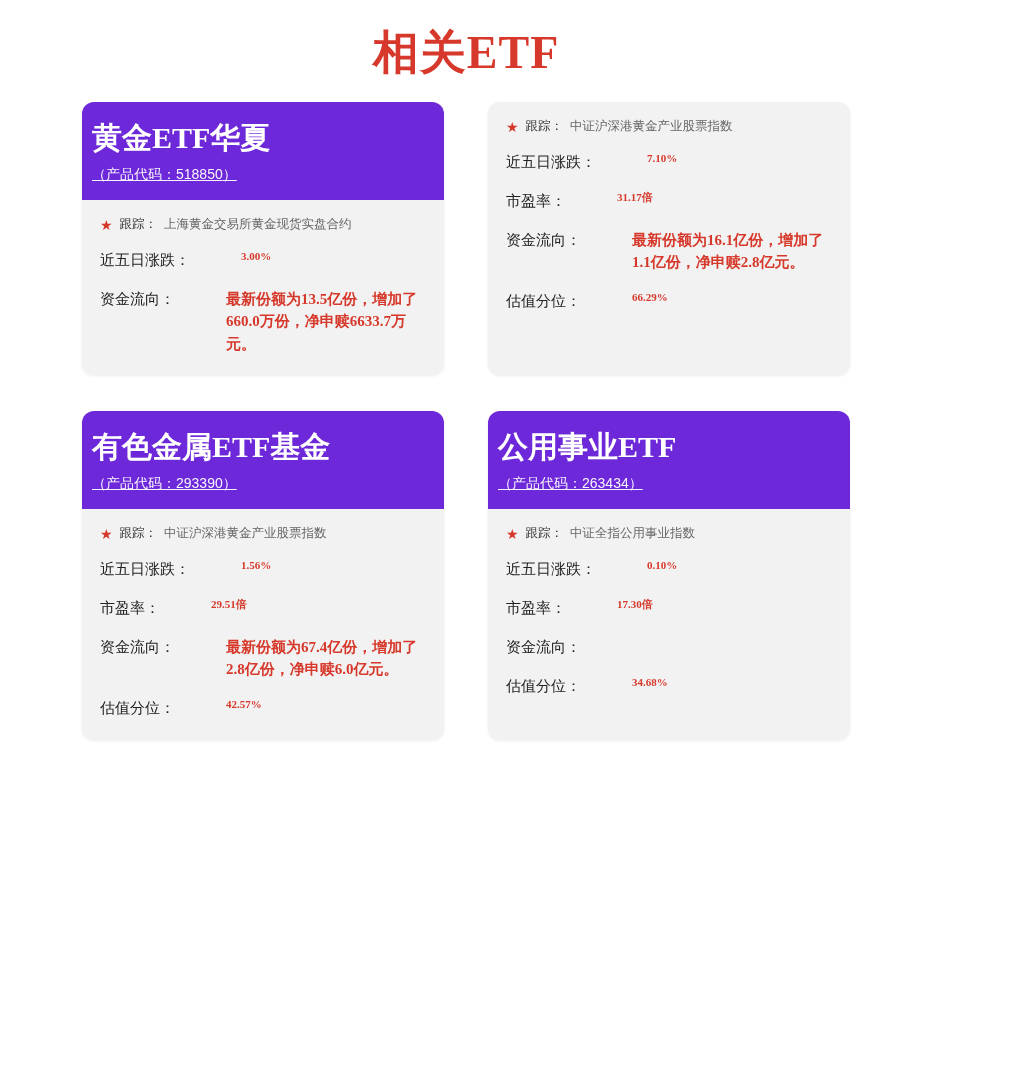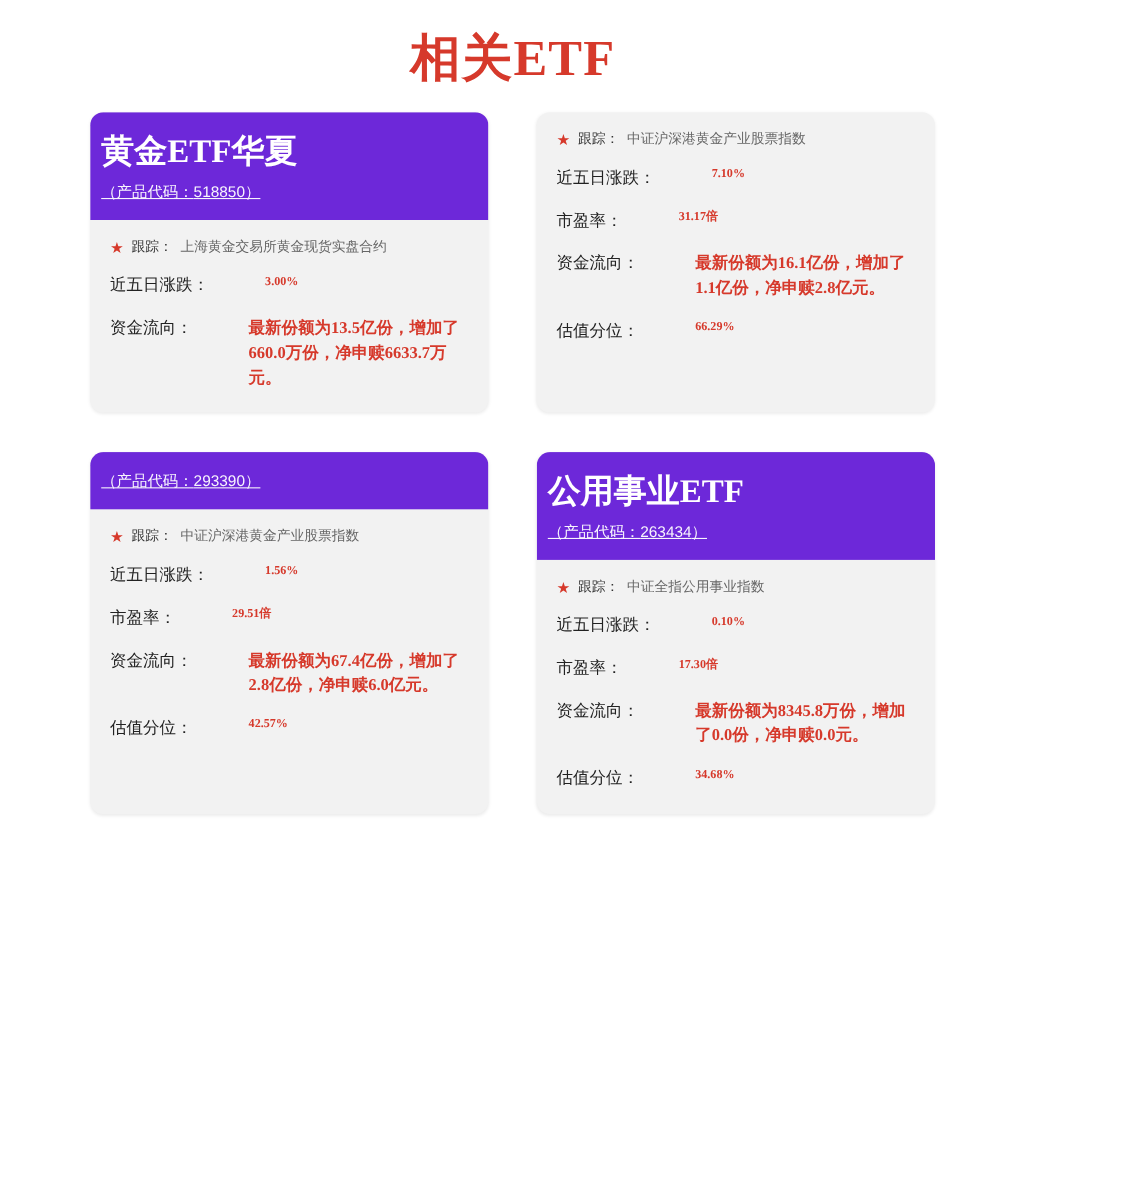--- a/index.html
+++ b/index.html
@@ -166,20 +166,21 @@
         </div>
         <div class="metric">
           <span class="metric-label">估值分位：</span>
           <span class="metric-value">66.29%</span>
         </div>
       </div>
     </div>
 
     <div class="card">
       <div class="card-header">
+        <div class="card-name">有色金属ETF基金</div>
         <div class="card-code">
           <span>（产品代码：</span><span>293390</span><span>）</span>
         </div>
       </div>
       <div class="card-body">
         <div class="track-row">
           <span class="star-icon">★</span>
           <span class="track-label">跟踪：</span>
           <span class="track-value">中证沪深港黄金产业股票指数</span>
         </div>
@@ -218,21 +219,20 @@
         <div class="metric">
           <span class="metric-label">近五日涨跌：</span>
           <span class="metric-value">0.10%</span>
         </div>
         <div class="metric">
           <span class="metric-label">市盈率：</span>
           <span class="metric-value">17.30倍</span>
         </div>
         <div class="metric">
           <span class="metric-label">资金流向：</span>
-          <span class="metric-value flow">最新份额为8345.8万份，增加了0.0份，净申赎0.0元。</span>
         </div>
         <div class="metric">
           <span class="metric-label">估值分位：</span>
           <span class="metric-value">34.68%</span>
         </div>
       </div>
     </div>
 
   </div>
 </div>

